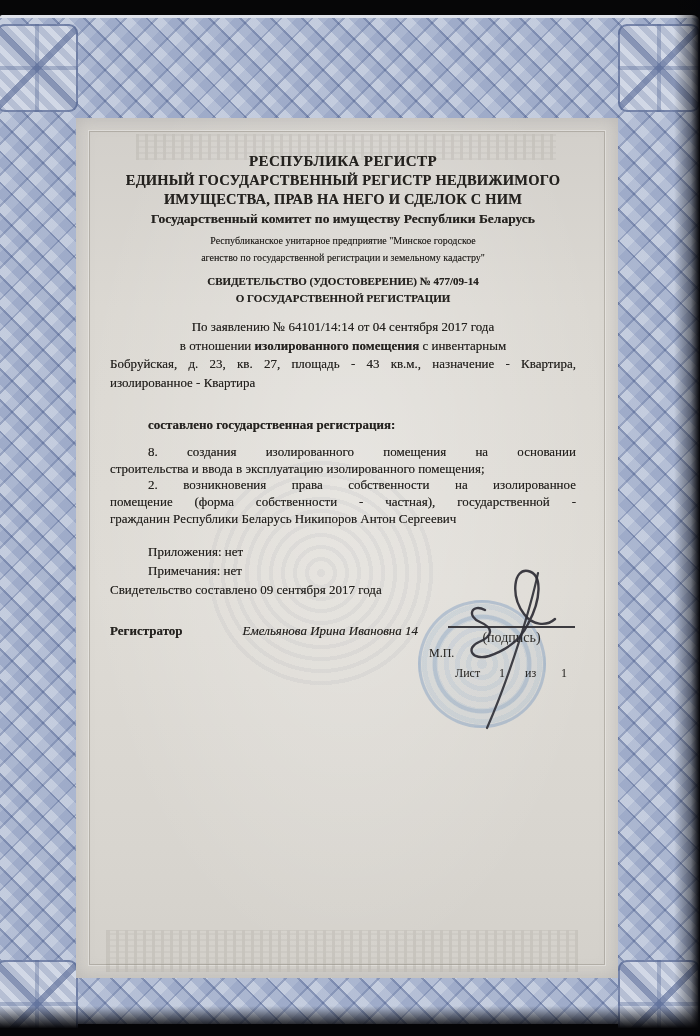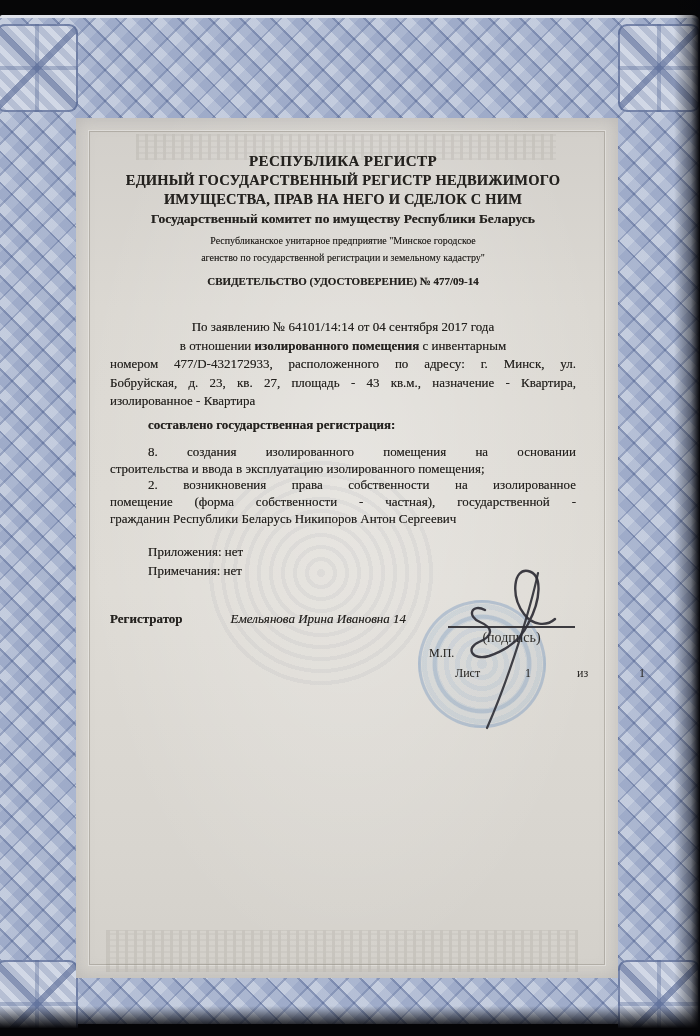--- a/index.html
+++ b/index.html
@@ -66,31 +66,31 @@
   .h-agency{top:114px;font-size:10px;line-height:17px}
   .h-title{top:155px;font-size:11px;line-height:16.5px}
   .app{top:200px;line-height:18.5px}
   .reg-head{top:298px;text-indent:38px}
   .item1{top:325px;line-height:17px}
   .item2{top:358px;line-height:17px}
   .item-line-first{text-indent:38px}
   .attach{top:425px;text-indent:38px}
   .notes{top:444px;text-indent:38px}
   .composed{top:463px}
-  .registrar{top:492px;display:flex;gap:48px}
+  .registrar{top:504px;display:flex;gap:60px}
   
   .stamp{position:absolute;left:342px;top:482px;width:122px;height:122px;border-radius:50%;
     border:3px solid rgba(110,145,185,.34);
     background:
       radial-gradient(circle at 50% 50%, rgba(150,180,212,.10) 0 52%, rgba(115,150,190,.30) 53% 57%, rgba(150,180,212,.12) 58% 80%, rgba(140,170,205,.18) 100%),
       repeating-radial-gradient(circle at 50% 50%, rgba(120,155,195,.12) 0 5px, transparent 5px 11px);}
   .sig-line{position:absolute;left:372px;top:508px;width:127px;border-top:2px solid #3c3b40;}
   .sig-caption{position:absolute;left:372px;top:512px;width:127px;text-align:center;font-size:14px;color:#2f2d2a;}
   .mp{position:absolute;left:353px;top:528px;font-size:12px;}
-  .sheetno{position:absolute;left:379px;top:548px;width:190px;font-size:12px;display:flex;justify-content:space-between;}
+  .sheetno{position:absolute;left:379px;top:548px;width:190px;font-size:12px;display:flex;}
   .sheetno span{display:inline-block}
   .sheetno .s1{width:44px}.sheetno .s2{width:26px}.sheetno .s3{width:36px}
   .signature-svg{position:absolute;left:354px;top:440px;}
 </style>
 </head>
 <body>
 
 <div class="stage">
 
   <div class="paper">
@@ -110,45 +110,46 @@
         <div>ЕДИНЫЙ ГОСУДАРСТВЕННЫЙ РЕГИСТР НЕДВИЖИМОГО</div>
         <div>ИМУЩЕСТВА, ПРАВ НА НЕГО И СДЕЛОК С НИМ</div>
       </div>
       <div class="t center b h-committee">Государственный комитет по имуществу Республики Беларусь</div>
       <div class="t center h-agency">
         <div>Республиканское унитарное предприятие "Минское городское</div>
         <div>агенство по государственной регистрации и земельному кадастру"</div>
       </div>
       <div class="t center b h-title">
         <div>СВИДЕТЕЛЬСТВО (УДОСТОВЕРЕНИЕ) № 477/09-14</div>
+        <div>О ГОСУДАРСТВЕННОЙ РЕГИСТРАЦИИ</div>
       </div>
 
       <div class="t app">
         <div class="center">По заявлению № 64101/14:14 от 04 сентября 2017 года</div>
         <div class="center"><span>в отношении </span><span class="b">изолированного помещения</span><span> с инвентарным</span></div>
-        <div class="just">номером 477/D-432172933, расположенного по адресу: г. Минск, ул.</div>
         <div class="just">Бобруйская, д. 23, кв. 27, площадь - 43 кв.м., назначение - Квартира,</div>
         <div>изолированное - Квартира</div>
       </div>
 
       <div class="t b reg-head">составлено государственная регистрация:</div>
 
       <div class="t item1">
         <div class="just item-line-first">8.  создания изолированного помещения на основании</div>
         <div>строительства и ввода в эксплуатацию изолированного помещения;</div>
       </div>
 
       <div class="t item2">
         <div class="just item-line-first">2.  возникновения права собственности на изолированное</div>
         <div class="just">помещение (форма собственности - частная), государственной -</div>
         <div>гражданин Республики Беларусь Никипоров Антон Сергеевич</div>
       </div>
 
       <div class="t attach">Приложения: нет</div>
       <div class="t notes">Примечания: нет</div>
+      <div class="t composed">Свидетельство составлено 09 сентября 2017 года</div>
 
       <div class="t registrar">
         <span class="b">Регистратор</span>
         <span class="i">Емельянова Ирина Ивановна 14</span>
       </div>
 
       <div class="stamp"></div>
       <div class="sig-line"></div>
       <div class="sig-caption">(подпись)</div>
       <div class="mp">М.П.</div>

